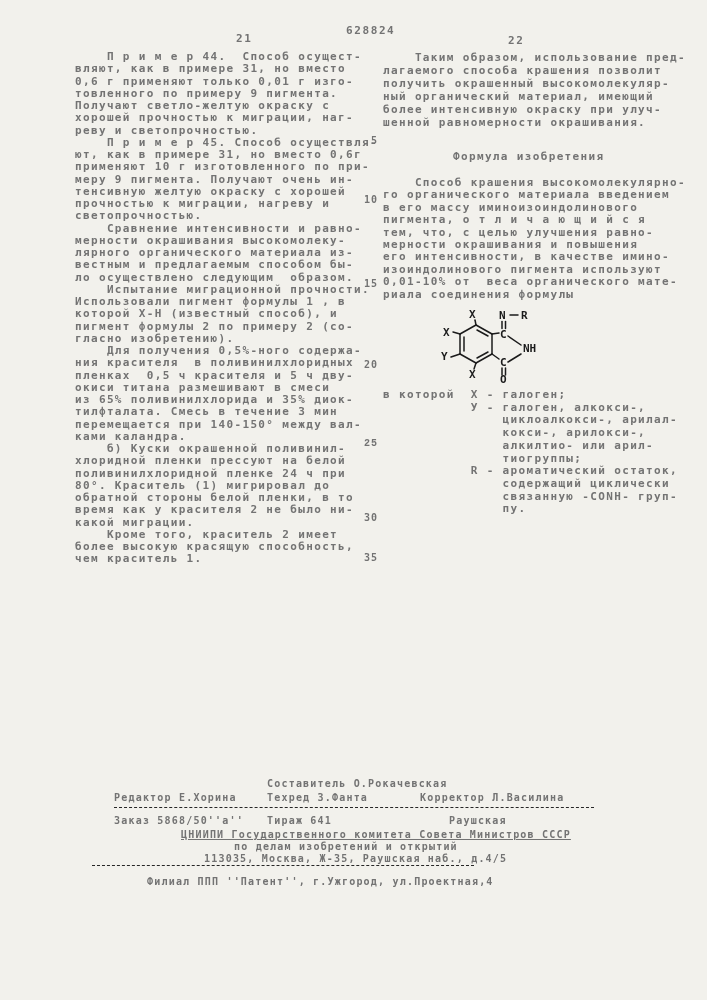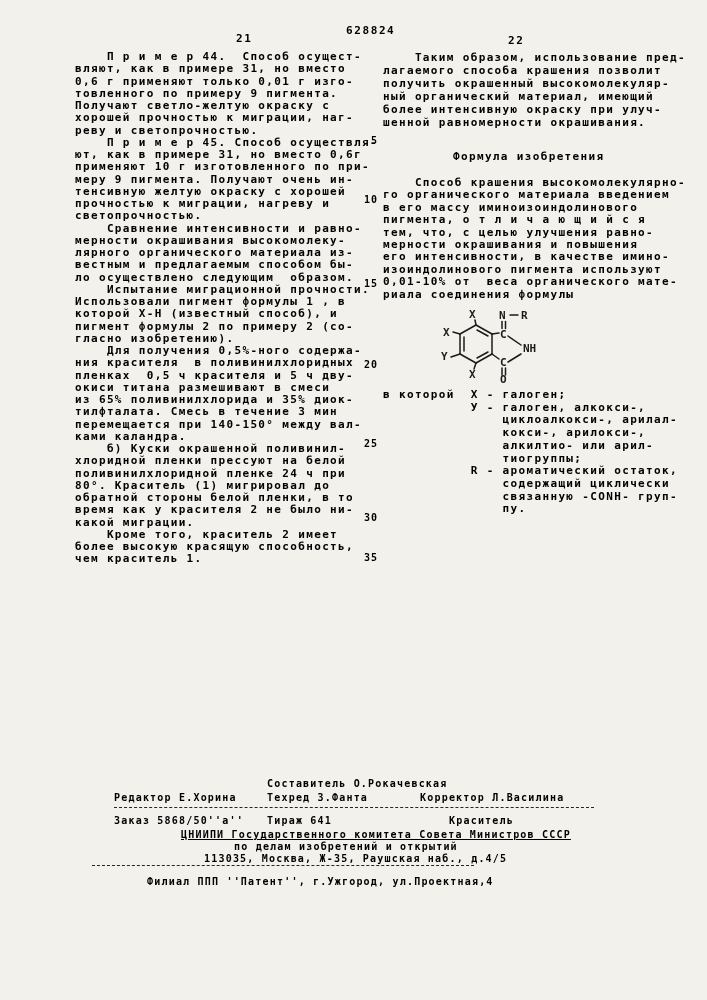--- a/index.html
+++ b/index.html
@@ -1,20 +1,20 @@
 <!DOCTYPE html>
 <html><head>
 <meta charset="utf-8">
 <style>
   html,body{margin:0;padding:0;background:#d8d6d0;}
   .page{
     position:relative;width:707px;height:1000px;margin:0 auto;
     background:#f2f1ec;overflow:hidden;
     font-family:"DejaVu Sans Mono","Liberation Mono",monospace;
-    color:#000000;font-weight:bold;
+    color:#737373;font-weight:bold;
   }
   .txt{position:absolute;margin:0;white-space:pre;font-size:11px;letter-spacing:1.35px;}
   pre.txt{font-family:"DejaVu Sans Mono","Liberation Mono",monospace;}
   .leftcol{line-height:12.25px;}
   .introcol{line-height:13px;}
   .claimcol{line-height:12.4px;}
   .legendcol{line-height:12.7px;}
   .sourcescol{line-height:12.7px;}
   .gutter-num{position:absolute;width:24px;text-align:right;font-size:10px;letter-spacing:1px;}
   .hdr{position:absolute;font-size:11px;letter-spacing:1.6px;}
@@ -75,21 +75,21 @@
 время как у красителя 2 не было ни-
 какой миграции.
     Кроме того, краситель 2 имеет
 более высокую красящую способность,
 чем краситель 1.</pre>
 
   <span class="gutter-num" style="left:354px;top:135px;">5</span>
   <span class="gutter-num" style="left:354px;top:194px;">10</span>
   <span class="gutter-num" style="left:354px;top:278px;">15</span>
   <span class="gutter-num" style="left:354px;top:359px;">20</span>
-  <span class="gutter-num" style="left:354px;top:438px;">25</span>
+  <span class="gutter-num" style="left:354px;top:438px;font-family:Liberation Mono, monospace;">25</span>
   <span class="gutter-num" style="left:354px;top:512px;">30</span>
   <span class="gutter-num" style="left:354px;top:552px;">35</span>
 
   <pre class="txt introcol" style="left:383px;top:51px;">    Таким образом, использование пред-
 лагаемого способа крашения позволит
 получить окрашенный высокомолекуляр-
 ный органический материал, имеющий
 более интенсивную окраску при улуч-
 шенной равномерности окрашивания.</pre>
 
@@ -166,21 +166,21 @@
 
   <span class="f-item" style="left:267px;top:778px;">Составитель О.Рокачевская</span>
   <span class="f-item" style="left:114px;top:792px;">Редактор Е.Хорина</span>
   <span class="f-item" style="left:267px;top:792px;">Техред З.Фанта</span>
   <span class="f-item" style="left:420px;top:792px;">Корректор Л.Василина</span>
 
   <div class="dash" style="left:114px;top:807px;width:480px;"></div>
 
   <span class="f-item" style="left:114px;top:815px;">Заказ 5868/50''а''</span>
   <span class="f-item" style="left:267px;top:815px;">Тираж 641</span>
-  <span class="f-item" style="left:449px;top:815px;">Краситель</span>
+  <span class="f-item" style="left:449px;top:815px;">Раушская</span>
 
   <span class="f-item" style="left:181px;top:829px;text-decoration:underline;">ЦНИИПИ Государственного комитета Совета Министров СССР</span>
   <span class="f-item" style="left:234px;top:841px;">по делам изобретений и открытий</span>
   <span class="f-item" style="left:204px;top:853px;">113035, Москва, Ж-35, Раушская наб., д.4/5</span>
 
   <div class="dash" style="left:92px;top:865px;width:382px;"></div>
 
   <span class="f-item" style="left:147px;top:876px;">Филиал ППП ''Патент'', г.Ужгород, ул.Проектная,4</span>
 
 </div>

